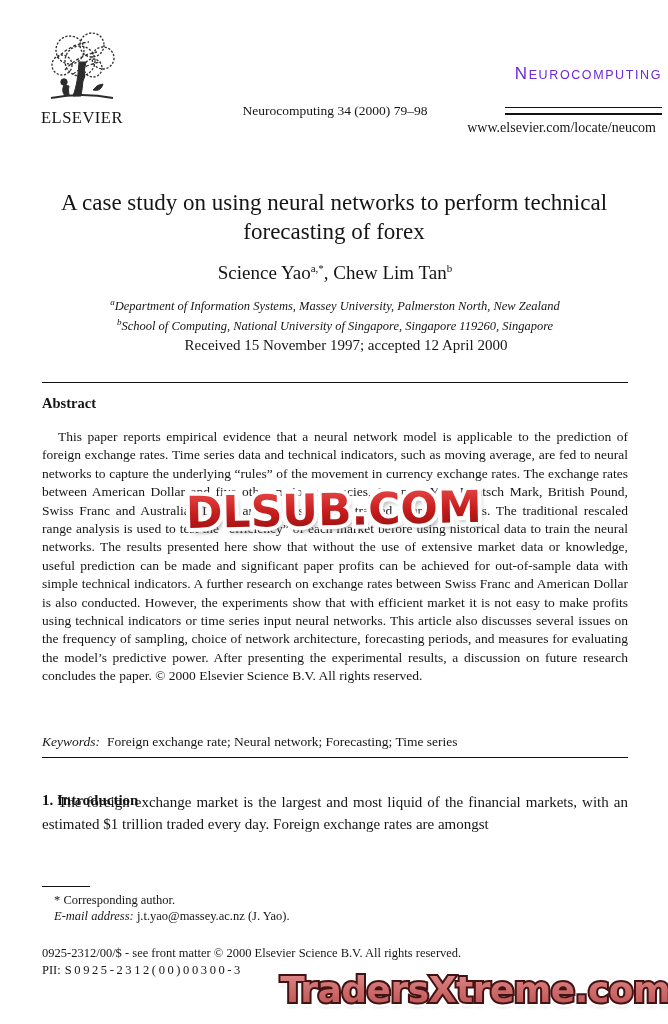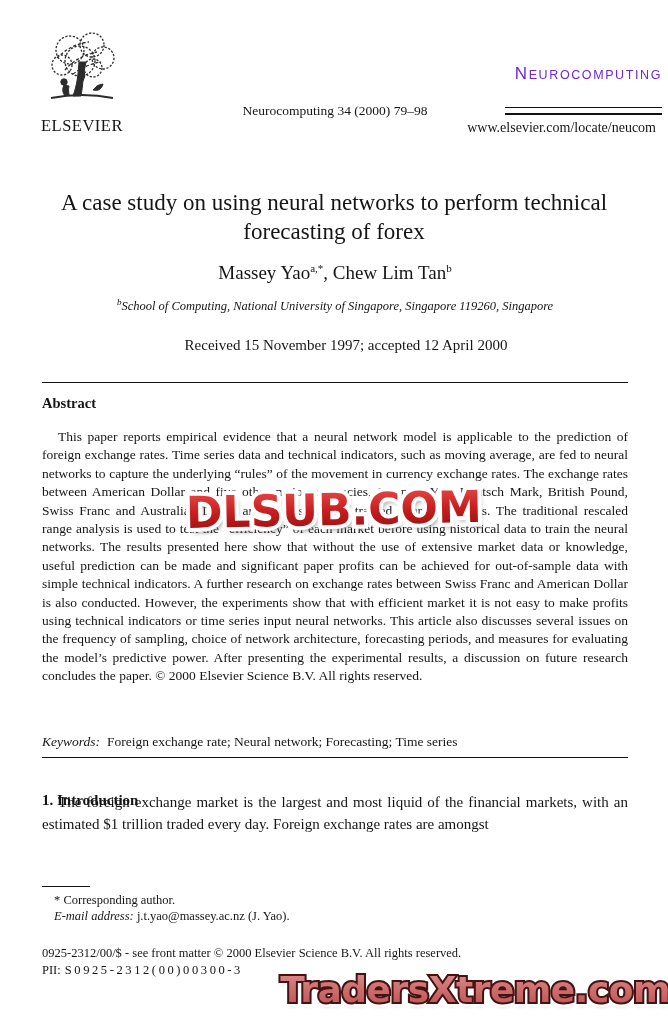--- a/index.html
+++ b/index.html
@@ -10,21 +10,21 @@
     background: #ffffff;
     overflow: hidden;
     font-family: "Liberation Serif", serif;
     color: #151515;
   }
   .abs { position: absolute; }
 
   
   .logo-block { left: 34px; top: 30px; width: 96px; text-align: center; }
   .logo-block svg { display:block; margin: 0 auto; }
-  .publisher-label { font-size: 16.5px; letter-spacing: 0.5px; margin-top: 10px; }
+  .publisher-label { font-size: 16.5px; letter-spacing: 0.5px; margin-top: 2px; }
 
   .citation { left: 42px; top: 103px; width: 586px; text-align: center; font-size: 13.5px; }
 
   .journal-name {
     right: 6px; top: 64px; width: 200px; text-align: right;
     font-family: "Liberation Sans", sans-serif;
     font-size: 12.5px; letter-spacing: 1.6px; color:#6d28d9;
   }
   .journal-name::first-letter { font-size: 17px; }
 
@@ -145,24 +145,25 @@
 
 
   <div class="abs journal-name">NEUROCOMPUTING</div>
   <div class="abs citation">Neurocomputing 34 (2000) 79–98</div>
   <div class="abs double-rule"></div>
   <div class="abs website">www.elsevier.com/locate/neucom</div>
 
   <div class="abs title">A case study on using neural networks to perform technical forecasting of forex</div>
 
   <div class="abs byline">
-    <span>Massey Yao</span><span class="sup-a">a,*</span><span>, </span><span>Chew Lim Tan</span><span class="sup-a">b</span>
+    <span>Science Yao</span><span class="sup-a">a,*</span><span>, </span><span>Chew Lim Tan</span><span class="sup-a">b</span>
   </div>
 
   <div class="abs affiliations">
+    <div><span class="aff-sup">a</span><span>Department of Information Systems, Massey University, Palmerston North, New Zealand</span></div>
     <div><span class="aff-sup">b</span><span>School of Computing, National University of Singapore, Singapore 119260, Singapore</span></div>
   </div>
 
   <div class="abs received">Received 15 November 1997; accepted 12 April 2000</div>
 
   <div class="abs rule rule-abstract-top"></div>
   <div class="abs abstract-heading">Abstract</div>
   <div class="abs abstract-body">This paper reports empirical evidence that a neural network model is applicable to the prediction of foreign exchange rates. Time series data and technical indicators, such as moving average, are fed to neural networks to capture the underlying “rules” of the movement in currency exchange rates. The exchange rates between American Dollar and five other major currencies, Japanese Yen, Deutsch Mark, British Pound, Swiss Franc and Australian Dollar are forecast by the trained neural networks. The traditional rescaled range analysis is used to test the “efficiency” of each market before using historical data to train the neural networks. The results presented here show that without the use of extensive market data or knowledge, useful prediction can be made and significant paper profits can be achieved for out-of-sample data with simple technical indicators. A further research on exchange rates between Swiss Franc and American Dollar is also conducted. However, the experiments show that with efficient market it is not easy to make profits using technical indicators or time series input neural networks. This article also discusses several issues on the frequency of sampling, choice of network architecture, forecasting periods, and measures for evaluating the model’s predictive power. After presenting the experimental results, a discussion on future research concludes the paper.  ©  2000 Elsevier Science B.V. All rights reserved.</div>
 
   <div class="abs keywords">

